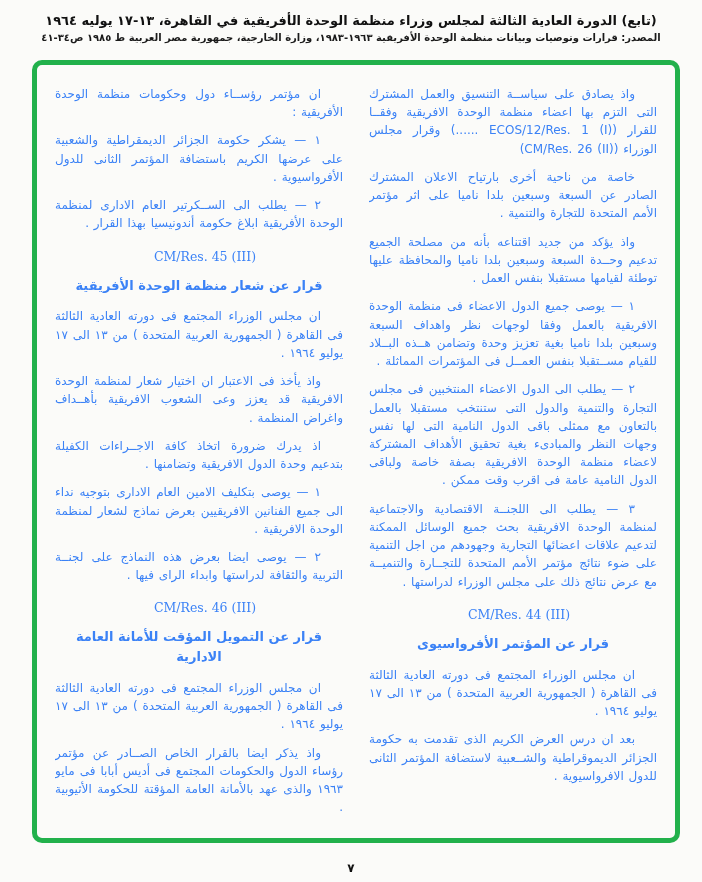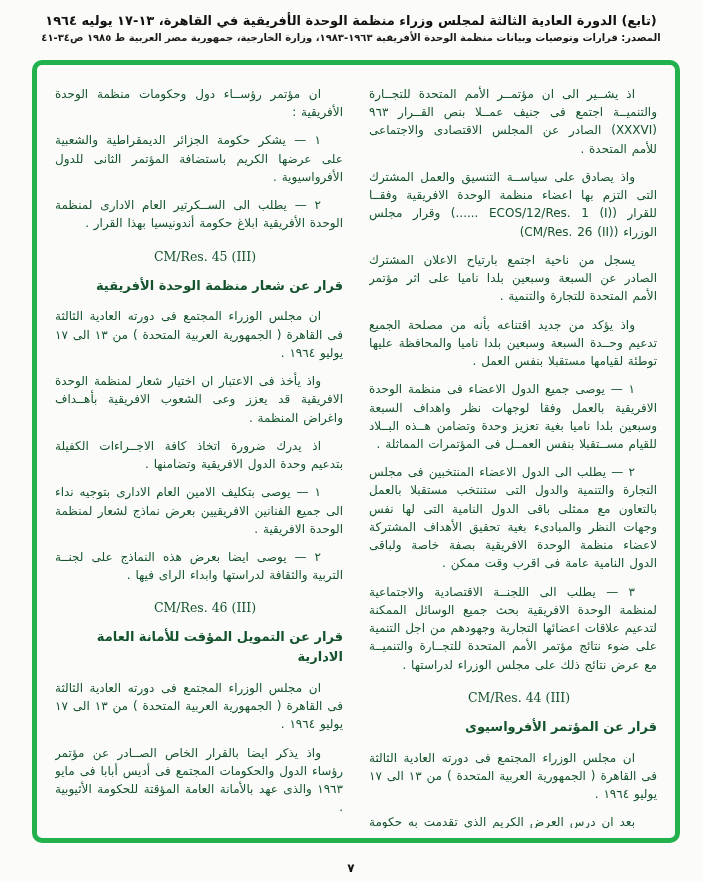--- a/index.html
+++ b/index.html
@@ -55,41 +55,41 @@
     padding: 20px 18px 10px 18px;
     height: 100%;
     box-sizing: border-box;
   }
   .col {
     flex: 1 1 0;
     min-width: 0;
     direction: rtl;
     font-size: 12px;
     line-height: 1.52;
-    color: #14532d;
+    color: #3b82f6;
     overflow: hidden;
   }
   .block { margin: 0 0 10px 0; }
   .block.p {
     text-align: justify;
     text-indent: 22px;        
     word-spacing: 1px;
   }
   .block.ref {
     direction: ltr;
     text-align: center;
     font-family: "DejaVu Serif", serif;
     font-size: 12.5px;
     margin: 14px 0 10px 0;
     padding-left: 12px;
     text-indent: 0;
   }
   .block.heading {
     font-weight: bold;
-    text-align: right;
+    text-align: center;
     font-size: 13px;
     text-indent: 0;
     margin: 4px 0 12px 0;
   }
   
   .page-footer {
     position: absolute;
     left: 0;
     right: 0;
     top: 857px;
@@ -107,23 +107,22 @@
 <div class="page">
 
   <header class="page-header">
     <div class="doc-title">(تابع)  الدورة العادية الثالثة لمجلس وزراء منظمة الوحدة الأفريقية في القاهرة، ١٣-١٧ يوليه ١٩٦٤</div>
     <div class="doc-source">المصدر: قرارات وتوصيات وبيانات منظمة الوحدة الأفريقية ١٩٦٣-١٩٨٣، وزارة الخارجية، جمهورية مصر العربية ط ١٩٨٥ ص٣٤-٤١</div>
   </header>
 
   <div class="content-box" style="border-color: rgb(34, 177, 76);">
     <div class="cols">
       <div class="col">
-          <div class="block p">اذ يشــير الى ان مؤتمــر الأمم المتحدة للتجــارة والتنميــة اجتمع فى جنيف عمــلا بنص القــرار ٩٦٣ (XXXVI) الصادر عن المجلس الاقتصادى والاجتماعى للأمم المتحدة .</div>
           <div class="block p">واذ يصادق على سياســة التنسيق والعمل المشترك التى التزم بها اعضاء منظمة الوحدة الافريقية وفقــا للقرار (ECOS/12/Res. 1 (I) ......) وقرار مجلس الوزراء (CM/Res. 26 (II))</div>
-          <div class="block p">يسجل من ناحية اجتمع بارتياح الاعلان المشترك الصادر عن السبعة وسبعين بلدا ناميا على اثر مؤتمر الأمم المتحدة للتجارة والتنمية .</div>
+          <div class="block p">خاصة من ناحية أخرى بارتياح الاعلان المشترك الصادر عن السبعة وسبعين بلدا ناميا على اثر مؤتمر الأمم المتحدة للتجارة والتنمية .</div>
           <div class="block p">واذ يؤكد من جديد اقتناعه بأنه من مصلحة الجميع تدعيم وحــدة السبعة وسبعين بلدا ناميا والمحافظة عليها توطئة لقيامها مستقبلا بنفس العمل .</div>
           <div class="block p">١ — يوصى جميع الدول الاعضاء فى منظمة الوحدة الافريقية بالعمل وفقا لوجهات نظر واهداف السبعة وسبعين بلدا ناميا بغية تعزيز وحدة وتضامن هــذه البــلاد للقيام مســتقبلا بنفس العمــل فى المؤتمرات المماثلة .</div>
           <div class="block p">٢ — يطلب الى الدول الاعضاء المنتخبين فى مجلس التجارة والتنمية والدول التى ستنتخب مستقبلا بالعمل بالتعاون مع ممثلى باقى الدول النامية التى لها نفس وجهات النظر والمبادىء بغية تحقيق الأهداف المشتركة لاعضاء منظمة الوحدة الافريقية بصفة خاصة ولباقى الدول النامية عامة فى اقرب وقت ممكن .</div>
           <div class="block p">٣ — يطلب الى اللجنــة الاقتصادية والاجتماعية لمنظمة الوحدة الافريقية بحث جميع الوسائل الممكنة لتدعيم علاقات اعضائها التجارية وجهودهم من اجل التنمية على ضوء نتائج مؤتمر الأمم المتحدة للتجــارة والتنميــة مع عرض نتائج ذلك على مجلس الوزراء لدراستها .</div>
           <div class="block ref">CM/Res. 44 (III)</div>
           <div class="block heading">قرار عن المؤتمر الأفرواسيوى</div>
           <div class="block p">ان مجلس الوزراء المجتمع فى دورته العادية الثالثة فى القاهرة ( الجمهورية العربية المتحدة ) من ١٣ الى ١٧ يوليو ١٩٦٤ .</div>
           <div class="block p">بعد ان درس العرض الكريم الذى تقدمت به حكومة الجزائر الديموقراطية والشــعبية لاستضافة المؤتمر الثانى للدول الافرواسيوية .</div>
         </div>
       <div class="col">

